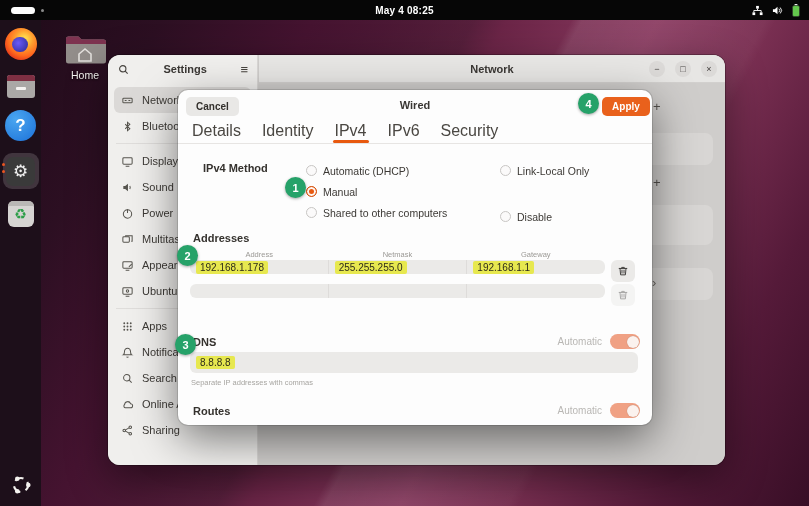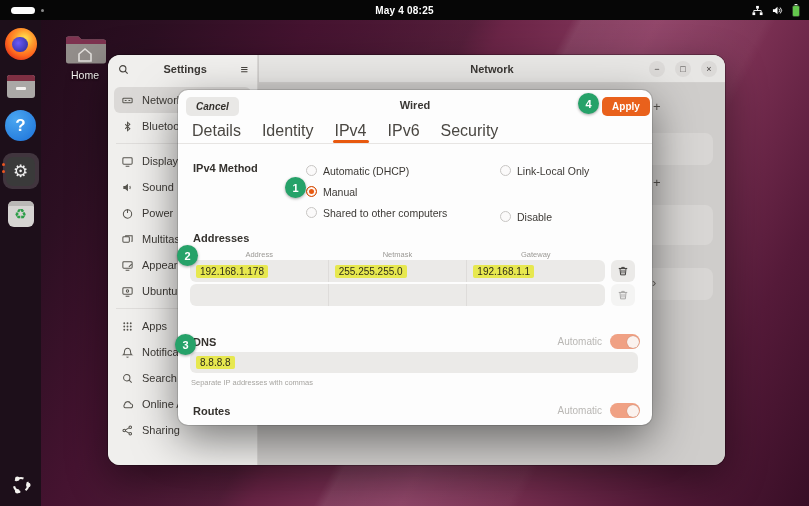--- a/index.html
+++ b/index.html
@@ -73,38 +73,38 @@
     display:flex; align-items:center; justify-content:center; line-height:1; }
   .bg-card { position:absolute; background:#d8d6d4; border-radius:8px; }
   .bg-plus { position:absolute; font-size:13px; color:#54514d; }
   .bg-chevron { position:absolute; font-size:13px; color:#6b6864; }
 
   
   .dialog { position:absolute; left:178px; top:90px; width:474px; height:335px; background:#fdfdfd; border-radius:10px;
     box-shadow:0 14px 44px rgba(0,0,0,.5), 0 0 0 1px rgba(0,0,0,.12); z-index:20; font-size:10.5px; }
   .btn { position:absolute; top:7px; height:19px; border-radius:5px; font-size:10px; font-weight:bold;
     display:flex; align-items:center; justify-content:center; padding:0 10px; }
-  .btn-cancel { left:8px; background:#e9e8e6; color:#33302c;font-style:italic; }
+  .btn-cancel { left:8px; background:#e9e8e6; color:#33302c; }
   .btn-apply { left:424px; width:48px; padding:0; background:#e9611c; color:#fff; }
   .dlg-title { position:absolute; left:0; right:0; top:9px; text-align:center; font-size:11px; font-weight:bold; color:#3a3734; }
   .tabs { position:absolute; left:12px; top:31px; height:22px; display:flex; gap:17px; align-items:center; }
   .tab { font-size:16px; color:#4a4742; position:relative; height:22px; line-height:20px; padding:0 2px; }
   .tab.active::after { content:""; position:absolute; left:0; right:0; bottom:0; height:3px; border-radius:2px; background:#e8590f; }
   .tab-sep { position:absolute; left:0; right:0; top:53px; height:1px; background:#e7e5e3; }
 
   .fld-label { position:absolute; font-size:11px; font-weight:bold; color:#35322e; }
   .radio-col { position:absolute; display:flex; flex-direction:column; gap:10px; }
   .radio-row { display:flex; align-items:flex-start; gap:6px; height:11px; }
   .radio { width:11px; height:11px; border-radius:50%; border:1px solid #c8c6c4; background:#fbfafa; flex:0 0 11px; }
   .radio.on { background:#e8590f; border-color:#d4500c; box-shadow:inset 0 0 0 2px rgba(255,255,255,.95); }
   .radio-row .lbl { font-size:10.5px; color:#3c3935; white-space:nowrap; }
 
   .col-headers { position:absolute; left:12px; top:160px; width:415px; display:flex; }
   .col-headers span { flex:1; text-align:center; font-size:7.5px; color:#9b9995; }
-  .addr-row { position:absolute; left:12px; width:415px; height:22px; display:flex; }
+  .addr-row { position:absolute; left:12px; width:415px; height:14px; display:flex; }
   .addr-cell { flex:1; background:#ebeae8; border-right:1px solid #dedcda; display:flex; align-items:center; padding-left:6px; }
   .addr-cell:first-child { border-radius:6px 0 0 6px; }
   .addr-cell:last-child { border-right:none; border-radius:0 6px 6px 0; }
   .hl { background:#e7e84f; padding:1px 4px; border-radius:2px; font-size:10px; color:#2e2c1a; }
   .trash-btn { position:absolute; width:24px; height:22px; background:#ebeae8; border-radius:6px;
     display:flex; align-items:center; justify-content:center; }
   .trash-btn.disabled { opacity:.45; }
 
   .auto-row { position:absolute; right:12px; display:flex; align-items:center; gap:8px; }
   .auto-lbl { font-size:10px; color:#b9b7b4; }
@@ -338,21 +338,21 @@
 
   <div class="tabs">
     <div class="tab">Details</div>
     <div class="tab">Identity</div>
     <div class="tab active">IPv4</div>
     <div class="tab">IPv6</div>
     <div class="tab">Security</div>
   </div>
   <div class="tab-sep"></div>
 
-  <div class="fld-label" style="left:15px; top:72px;text-align:right;">IPv4 Method</div>
+  <div class="fld-label" style="left:25px; top:72px;text-align:right;">IPv4 Method</div>
   <div class="radio-col" style="left:128px; top:75px;">
     <div class="radio-row">
       <div class="radio"></div>
       <span class="lbl">Automatic (DHCP)</span>
     </div>
     <div class="radio-row">
       <div class="radio on"></div>
       <span class="lbl">Manual</span>
     </div>
     <div class="radio-row">

